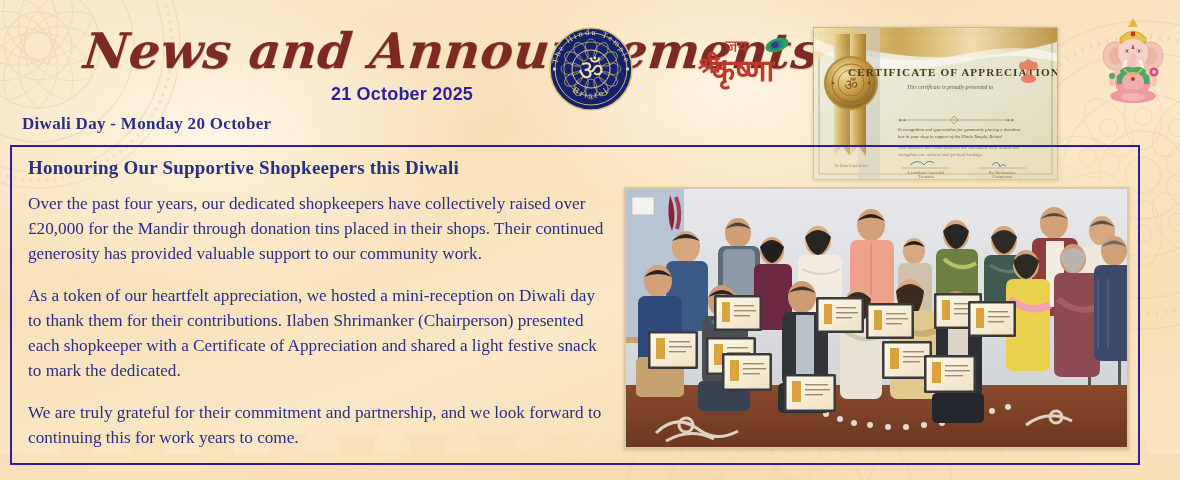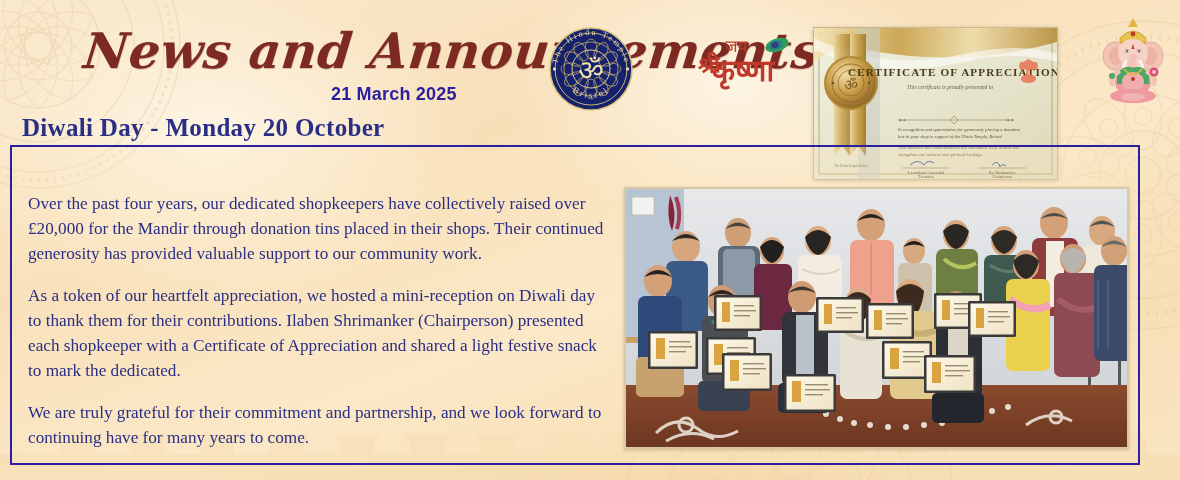--- a/index.html
+++ b/index.html
@@ -72,21 +72,21 @@
     color: #2a1f9e;
     letter-spacing: 0.2px;
     white-space: nowrap;
   }
 
   .subtitle {
     position: absolute;
     left: 22px; top: 114px;
     font-family: "Liberation Serif", serif;
     font-weight: 700;
-    font-size: 25px;
+    font-size: 17px;
     color: #2a2f86;
     letter-spacing: 0.3px;
     white-space: nowrap;
   }
 
   
   .logo-badge {
     position: absolute;
     left: 540px; top: 18px;
     width: 102px; height: 102px;
@@ -306,21 +306,21 @@
           <rect x="1036" y="10" width="42" height="7"></rect>
       </g>
       <path d="M1090 56 L1090 18 Q1118 -6 1146 18 L1146 56 Z"></path>
     </g>
   </svg>
 
   <div class="header">
 
     <div class="title-script">News and Announcements</div>
 
-    <div class="title-date">21 March 2025</div>
+    <div class="title-date">21 October 2025</div>
 
     <div class="subtitle">Diwali Day - Monday 20 October</div>
 
     <div class="logo-badge">
       <svg width="102" height="102" viewBox="0 0 102 102">
         <defs>
           <path id="arcTop" d="M 17,51 A 34,34 0 0 1 85,51"></path>
           <path id="arcBot" d="M 22,51 A 29,29 0 0 0 80,51"></path>
         </defs>
         <circle cx="51" cy="51" r="41" fill="#16216b"></circle>
@@ -506,25 +506,26 @@
         <ellipse cx="3" cy="7" rx="4" ry="5" fill="#e8795a"></ellipse>
         <ellipse cx="17" cy="7" rx="4" ry="5" fill="#e8795a"></ellipse>
         <path d="M10 -2 l3 5 l-6 0 Z" fill="#e8795a"></path>
         <ellipse cx="10" cy="22" rx="9" ry="5" fill="#e8795a"></ellipse>
       </g>
     </svg>
   </div>
 
   <div class="content-box">
 
+    <div class="article-heading">Honouring Our Supportive Shopkeepers this Diwali</div>
 
     <div class="article-body">
       <p>Over the past four years, our dedicated shopkeepers have collectively raised over £20,000 for the Mandir through donation tins placed in their shops. Their continued generosity has provided valuable support to our community work.</p>
       <p>As a token of our heartfelt appreciation, we hosted a mini-reception on Diwali day to thank them for their contributions. Ilaben Shrimanker (Chairperson) presented each shopkeeper with a Certificate of Appreciation and shared a light festive snack to mark the dedicated.</p>
-      <p>We are truly grateful for their commitment and partnership, and we look forward to continuing have for many years to come.</p>
+      <p>We are truly grateful for their commitment and partnership, and we look forward to continuing this for work years to come.</p>
     </div>
 
     <div class="group-photo">
       <svg width="501" height="258" viewBox="0 0 501 258">
         <defs>
           <linearGradient id="wallG" x1="0" y1="0" x2="0" y2="1">
             <stop offset="0%" stop-color="#e6e8ea"></stop>
             <stop offset="100%" stop-color="#d3d6d9"></stop>
           </linearGradient>
           <linearGradient id="floorG" x1="0" y1="0" x2="0" y2="1">

